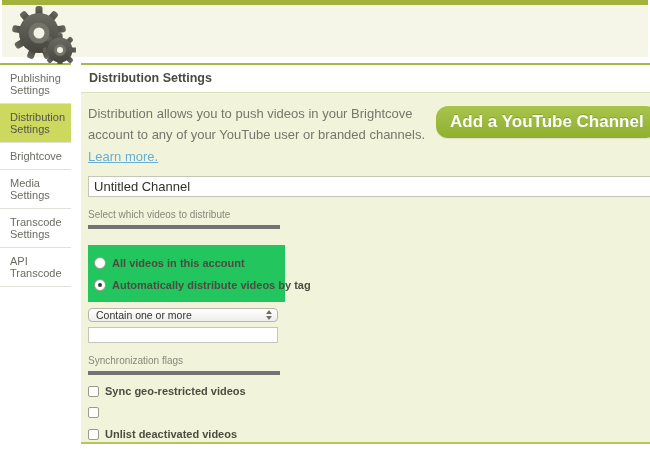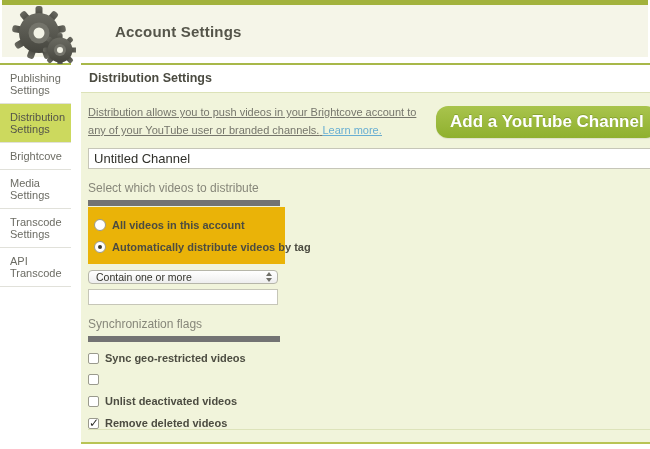--- a/index.html
+++ b/index.html
@@ -25,36 +25,36 @@
 
   
   .panel { flex:1; margin-left:10px; margin-right:2px; height:381px;
     border-top:2px solid #a8b849; border-right:2px solid #cdd786; border-bottom:2px solid #b8c455;
     display:flex; flex-direction:column; background:#f1f4db; }
   .panel-header { background:#fff; padding:6px 8px 7px; font-size:12.5px; font-weight:bold;
     color:#4b4b41; border-bottom:1px solid #dce2b8; }
   .panel-content { flex:1; padding:10px 7px 0 7px; display:flex; flex-direction:column; overflow:hidden; }
 
   .intro-row { display:flex; justify-content:space-between; align-items:flex-start; }
-  .intro { width:348px; font-size:11px; line-height:1.65; color:#76766c;text-decoration:underline; }
+  .intro { width:348px; font-size:13px; line-height:1.65; color:#76766c; }
   .learn-link { color:#68aed2; text-decoration:underline; cursor:pointer; }
 
   .pill-btn { display:inline-block; border:none; cursor:pointer;
     background:linear-gradient(#a9c44d,#8fb02e); color:#fff; font-weight:bold;
     font-family:inherit; font-size:17px; border-radius:12px; padding:6px 14px;
     text-shadow:0 -1px 0 rgba(60,80,0,.25); box-shadow:0 1px 1px rgba(0,0,0,.08); }
   .add-yt { margin:3px 1px 0 0; white-space:nowrap; }
 
   .channel-input { margin-top:9px; width:100%; height:21px; border:1px solid #c6c6b8;
     font-family:inherit; font-size:13px; color:#30302a; padding:2px 5px; background:#fff; }
 
-  .section-label { margin-top:12px; width:192px; font-size:12px; color:#87877a;
-    padding-bottom:5px; border-bottom:6px solid #737373; }
-
-  .white-box { margin-top:1px; width:197px; background:#eab308; padding:7px 6px 6px; }
+  .section-label { margin-top:12px; width:192px; font-size:10px; color:#87877a;
+    padding-bottom:5px; border-bottom:4px solid #737373; }
+
+  .white-box { margin-top:16px; width:197px; background:#22c55e; padding:7px 6px 6px; }
   .choice-row { display:flex; align-items:center; padding:5px 0; cursor:pointer; }
   .radio { width:12px; height:12px; border-radius:50%; border:1px solid #9a9a8d; background:#fff;
     margin-right:6px; flex:none; position:relative; }
   .radio.selected::after { content:""; position:absolute; left:3px; top:3px; width:4px; height:4px;
     border-radius:50%; background:#3c3c34; }
   .choice-label { font-size:11px; font-weight:bold; color:#4c4c41; white-space:nowrap; }
 
   .select-box { margin-top:6px; width:190px; height:18px; border:1px solid #b6b6a9; border-radius:4px;
     background:linear-gradient(#ffffff,#eeeeee); display:flex; align-items:center;
     padding:0 4px 0 7px; cursor:pointer; }
@@ -120,21 +120,20 @@
               <rect x="-2.6" y="-17" width="5.2" height="7" rx="2" transform="rotate(270)"></rect>
               <rect x="-2.6" y="-17" width="5.2" height="7" rx="2" transform="rotate(315)"></rect>
             </g>
             <circle r="12.5"></circle>
             <circle r="6" fill="#74746b"></circle>
             <circle r="3" fill="#f3f3e6"></circle>
           </g>
         </g>
       </svg>
     </div>
-    <h1 class="page-title">Account Settings</h1>
   </header>
 
   <div class="body-row">
 
     <nav class="sidebar">
       <div class="side-item">Publishing Settings</div>
       <div class="side-item active">Distribution Settings</div>
       <div class="side-item">Brightcove</div>
       <div class="side-item">Media Settings</div>
       <div class="side-item">Transcode Settings</div>

